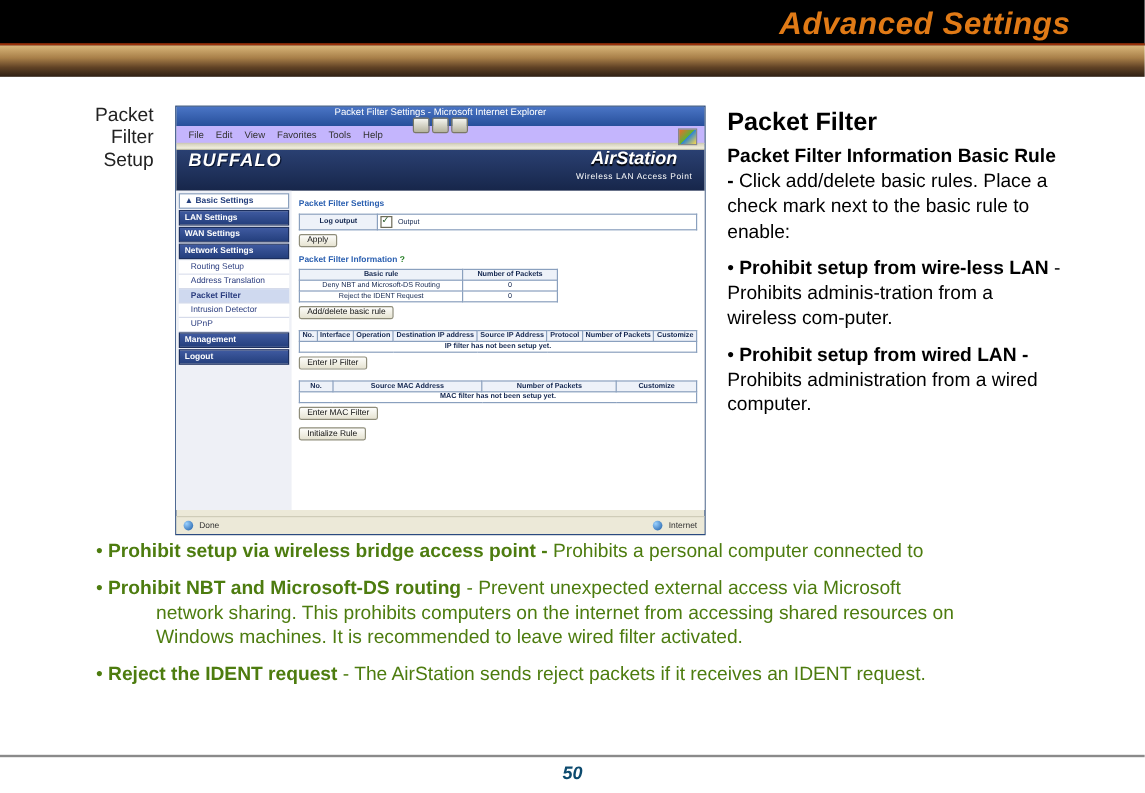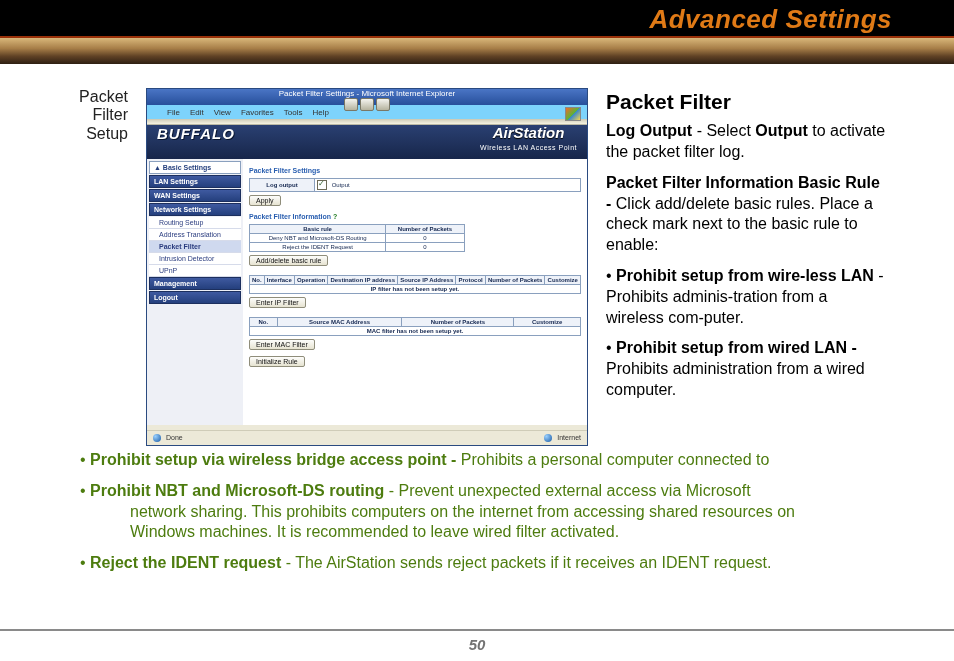--- a/index.html
+++ b/index.html
@@ -95,25 +95,25 @@
     gap: 2px;
   }
   .ie-titlebar .wb {
     width: 12px; height: 11px;
     background: linear-gradient(#f4f4ef,#b5b39e);
     border: 1px solid #7a7866;
     border-radius: 2px;
   }
   .ie-menu {
     height: 14px;
-    background: #7dd3fc;
+    background: #c4b5fd;
     border-bottom: 1px solid #cfccb8;
     display: flex;
     gap: 10px;
-    padding: 0 20px;
+    padding: 0 10px;
     align-items: center;
     color: #333;
   }
   .ie-xp {
     position: absolute;
     right: 6px;
     top: 18px;
     width: 14px; height: 12px;
     background: linear-gradient(135deg,#f16a2a,#5db238 50%,#2a82d4 50%,#fbd74b);
     border: 1px solid #888;
@@ -268,21 +268,21 @@
     color: #4d7c0f;
   }
   .lower p { margin: 0 0 10px 0; }
   .lower .indent { padding-left: 18px; text-indent: -16px; }
   .cont { display: block; padding-left: 34px; text-indent: 0; }
 
   .page-no {
     position: absolute;
     left: 0; right: 0; bottom: 8px;
     text-align: center;
-    color: #737373;
+    color: #0c4a6e;
     font-style: italic;
     font-weight: 700;
     font-size: 15px;
   }
   .bottom-rule {
     position: absolute;
     left: 0; right: 0; bottom: 30px;
     height: 2px;
     background: #8a8a8a;
   }
@@ -440,23 +440,20 @@
           <span>
             <span class="globe"></span>
             <span>Internet</span>
           </span>
         </div>
       </div>
 
       <div class="right-col">
         <h2>Packet Filter</h2>
         <p>
-          <b>Log Output</b><span> - Select </span><b>Output</b><span> to activate the packet filter log.</span>
-        </p>
-        <p>
           <b>Packet Filter Information Basic Rule - </b><span>Click add/delete basic rules. Place a check mark next to the basic rule to enable:</span>
         </p>
         <p>• <b>Prohibit setup from wire-less LAN</b><span> - Prohibits adminis-tration from a wireless com-puter.</span></p>
         <p>• <b>Prohibit setup from wired LAN - </b><span>Prohibits administration from a wired computer.</span></p>
       </div>
     </div>
 
     <div class="lower">
       <p class="indent">• <b>Prohibit setup via wireless bridge access point - </b><span>Prohibits a personal computer connected to</span>
       </p>

